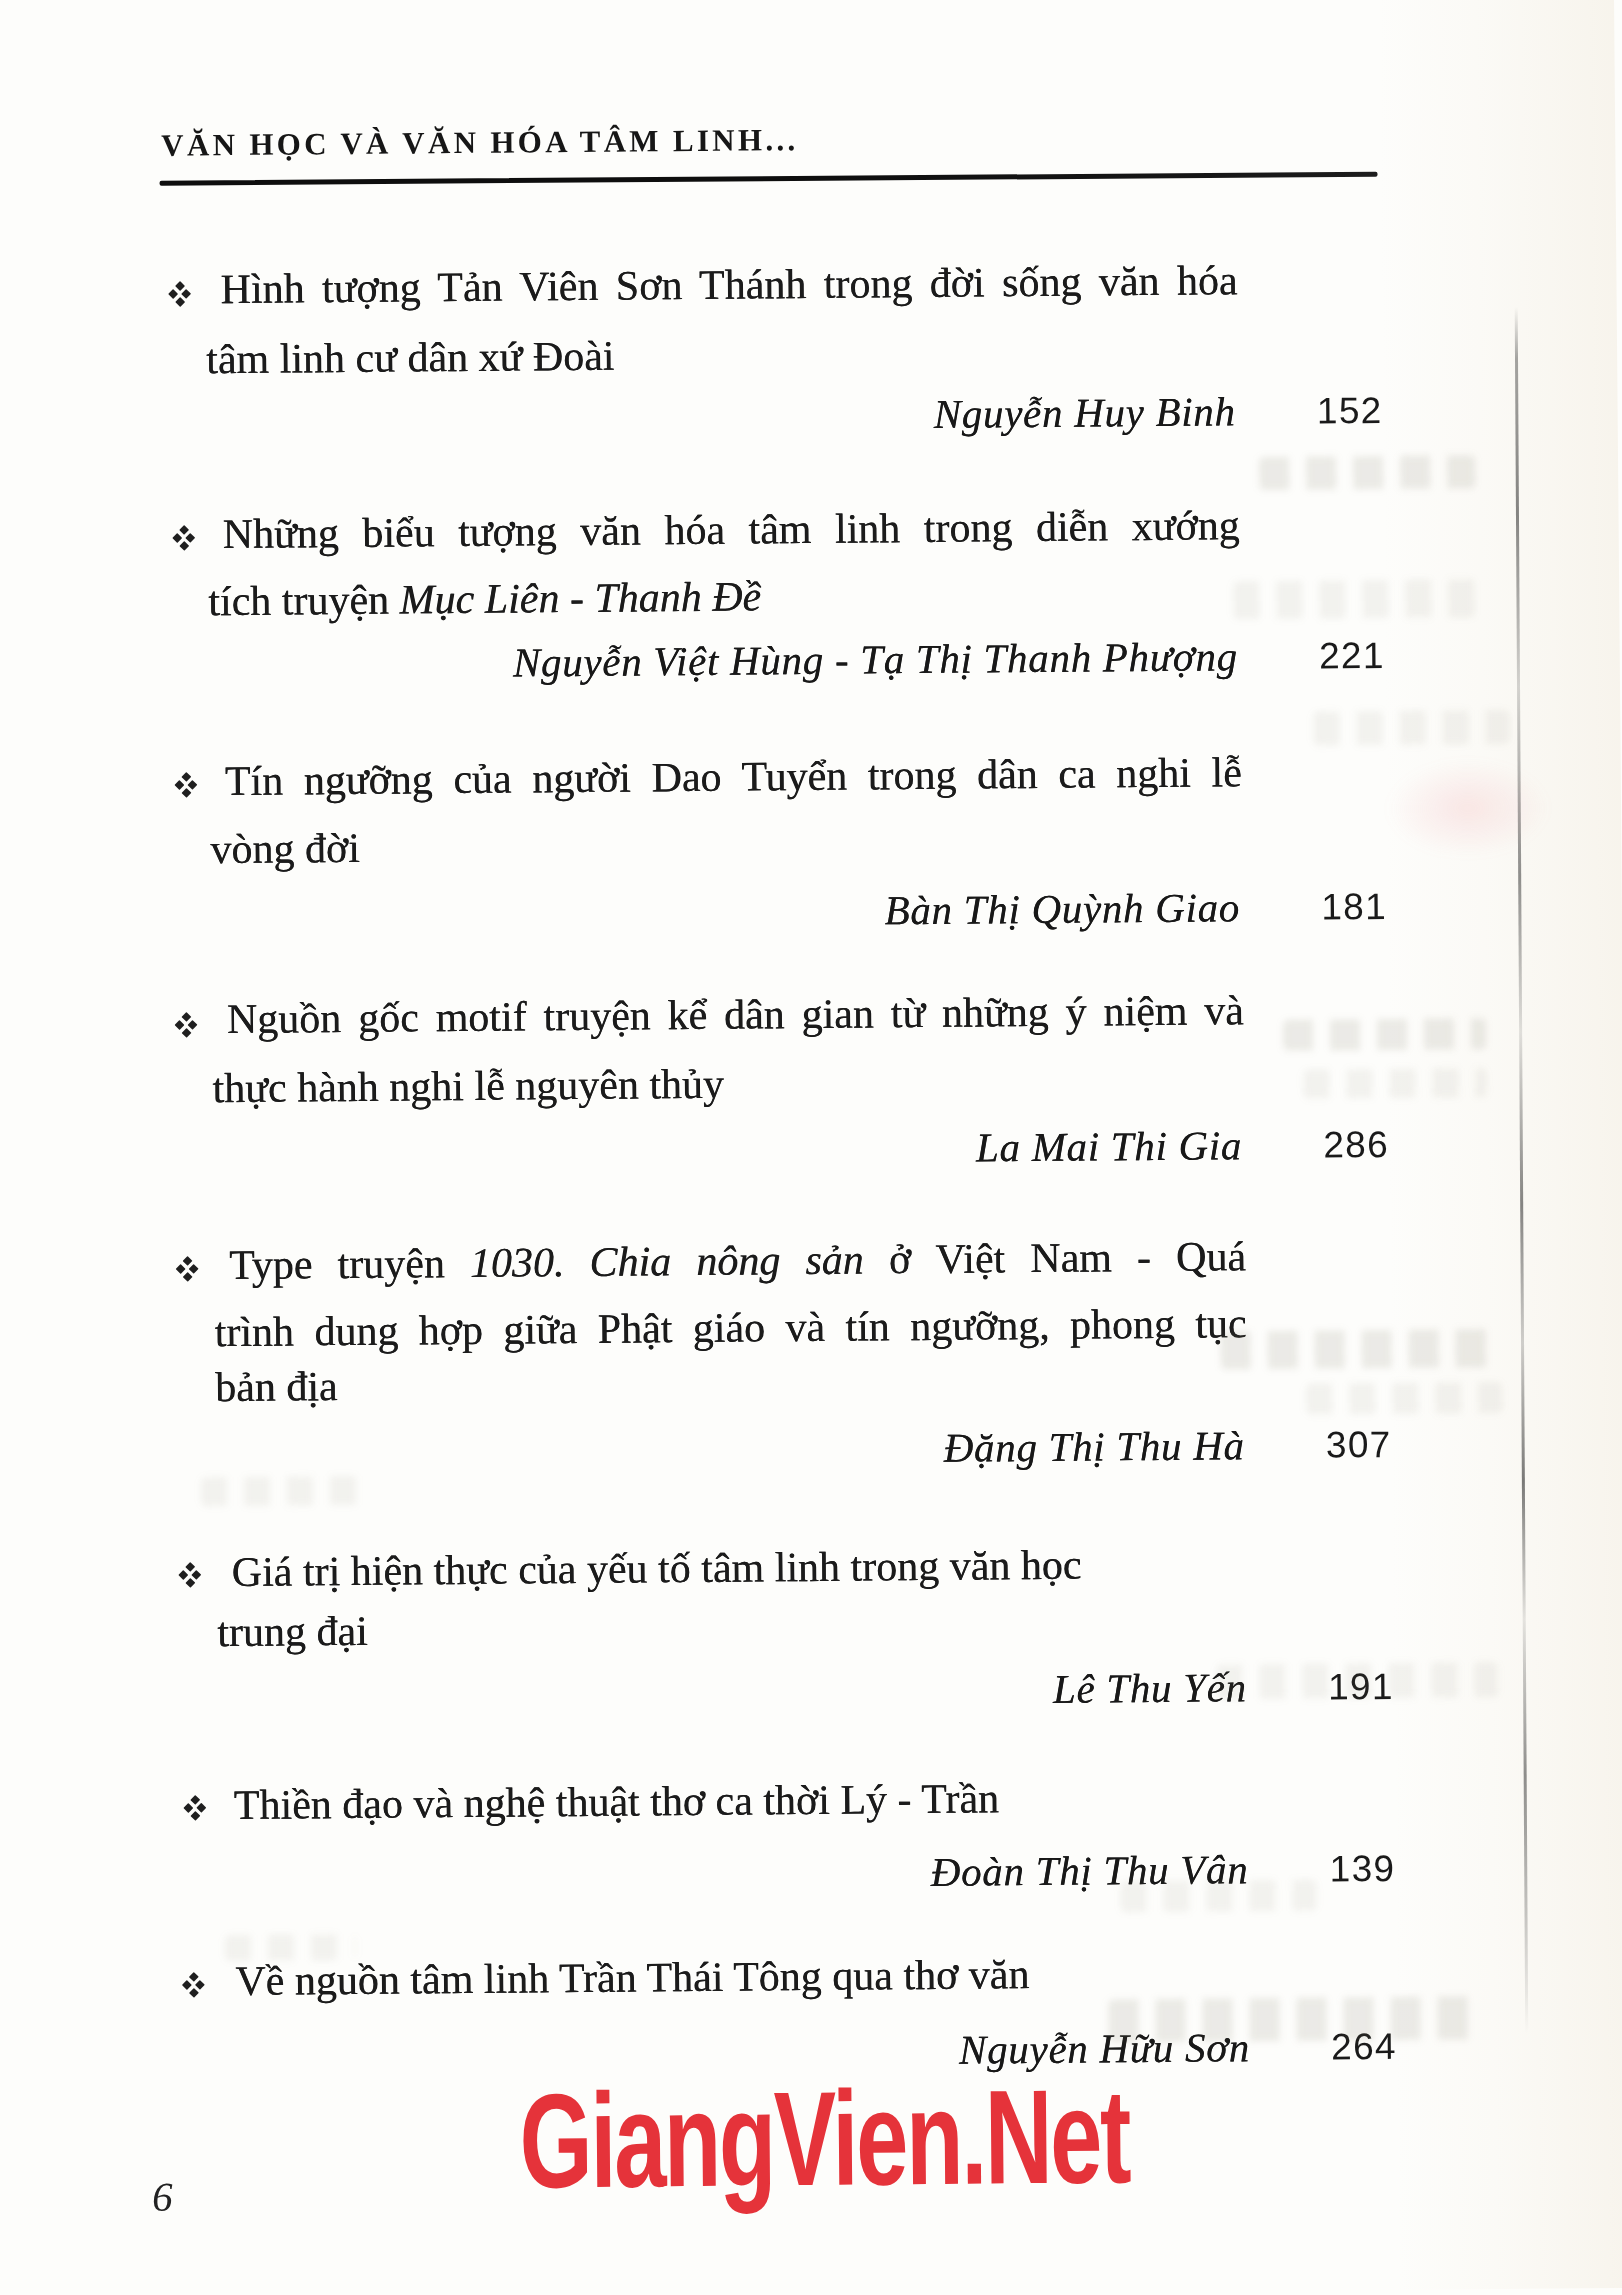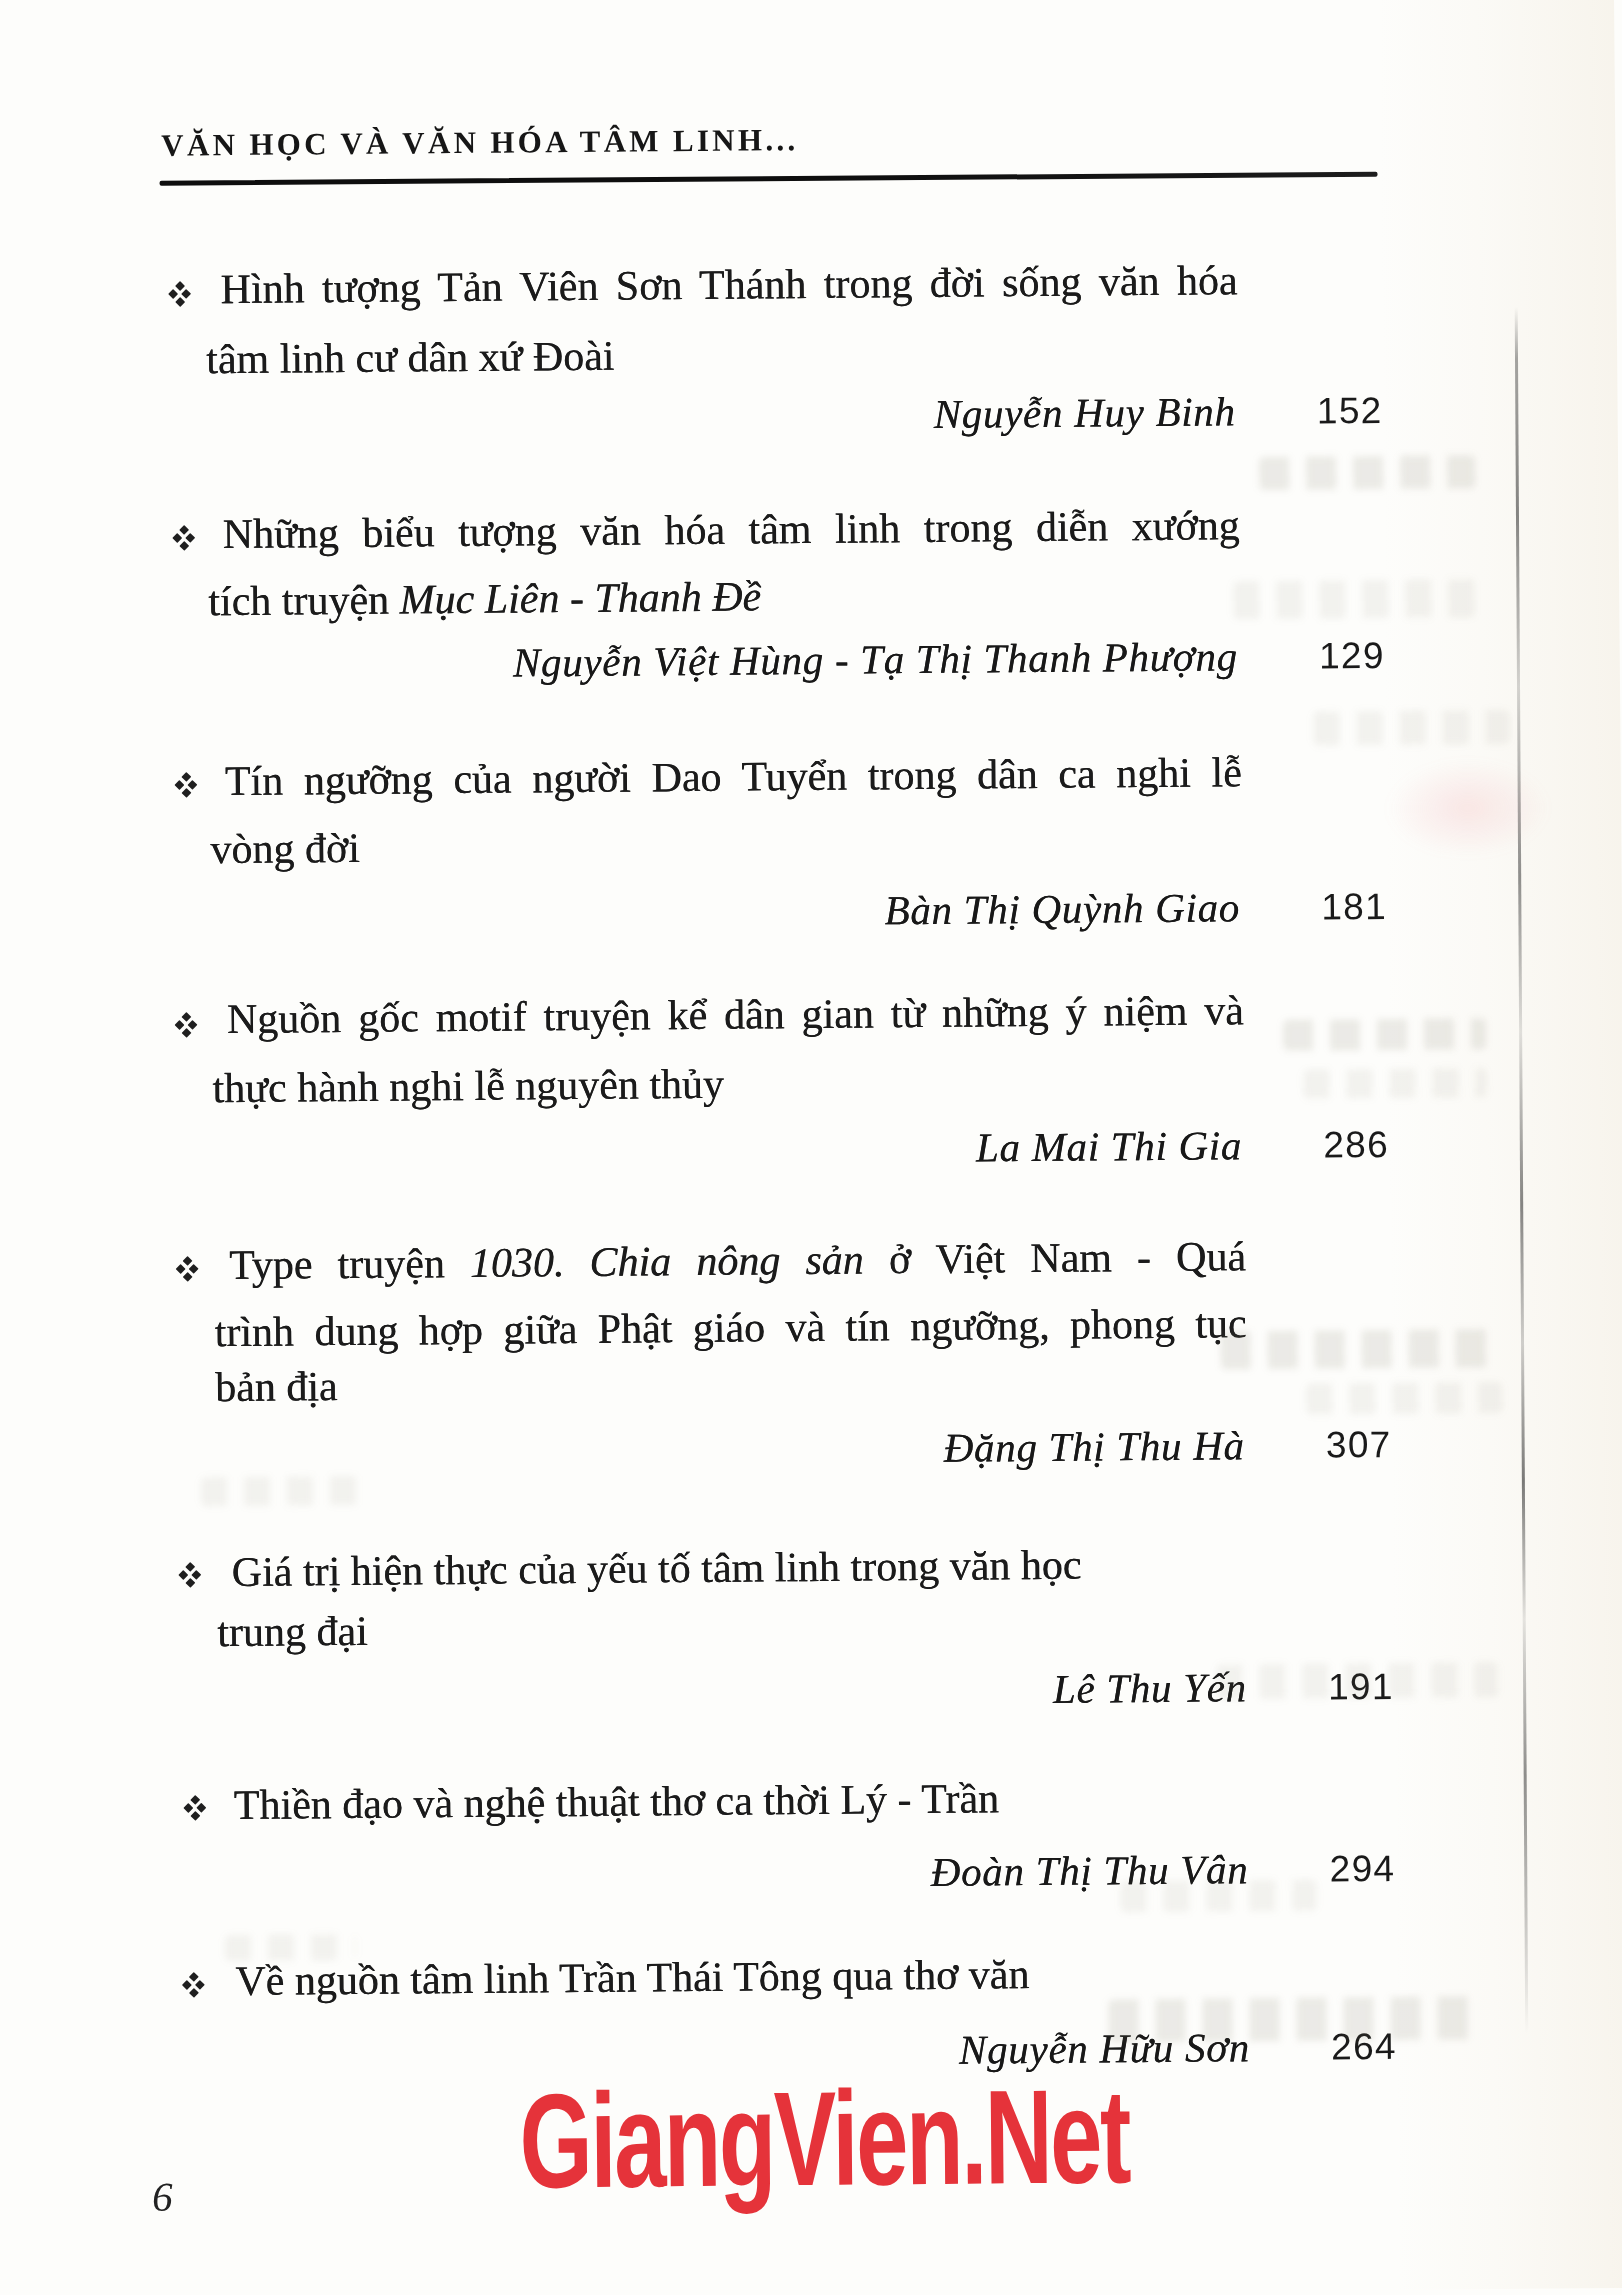--- a/index.html
+++ b/index.html
@@ -91,21 +91,21 @@
       <div class="bullet" style="left: 177px; top: 521px;">
         <i></i>
         <i></i>
         <i></i>
         <i></i>
       </div>
       <div class="title-line justify" style="top: 501px;"><span>Những biểu tượng văn hóa tâm linh trong diễn xướng</span></div>
       <div class="title-line cont" style="top: 568px;"><span>tích truyện </span><span class="it">Mục Liên - Thanh Đề</span></div>
       <div class="author-row" style="top: 636px;">
         <span class="author">Nguyễn Việt Hùng - Tạ Thị Thanh Phượng</span>
-        <span class="pageno">129</span>
+        <span class="pageno">221</span>
       </div>
       <div class="bullet" style="left: 177px; top: 768px;">
         <i></i>
         <i></i>
         <i></i>
         <i></i>
       </div>
       <div class="title-line justify" style="top: 748px;"><span>Tín ngưỡng của người Dao Tuyển trong dân ca nghi lễ</span></div>
       <div class="title-line cont" style="top: 816px;"><span>vòng đời</span></div>
       <div class="author-row" style="top: 887px;">
@@ -151,21 +151,21 @@
       </div>
       <div class="bullet" style="left: 177px; top: 1791px;">
         <i></i>
         <i></i>
         <i></i>
         <i></i>
       </div>
       <div class="title-line" style="top: 1772px;"><span>Thiền đạo và nghệ thuật thơ ca thời Lý - Trần</span></div>
       <div class="author-row" style="top: 1849px;">
         <span class="author">Đoàn Thị Thu Vân</span>
-        <span class="pageno">294</span>
+        <span class="pageno">139</span>
       </div>
       <div class="bullet" style="left: 174px; top: 1968px;">
         <i></i>
         <i></i>
         <i></i>
         <i></i>
       </div>
       <div class="title-line" style="top: 1948px;"><span>Về nguồn tâm linh Trần Thái Tông qua thơ văn</span></div>
       <div class="author-row" style="top: 2027px;">
         <span class="author">Nguyễn Hữu Sơn</span>

